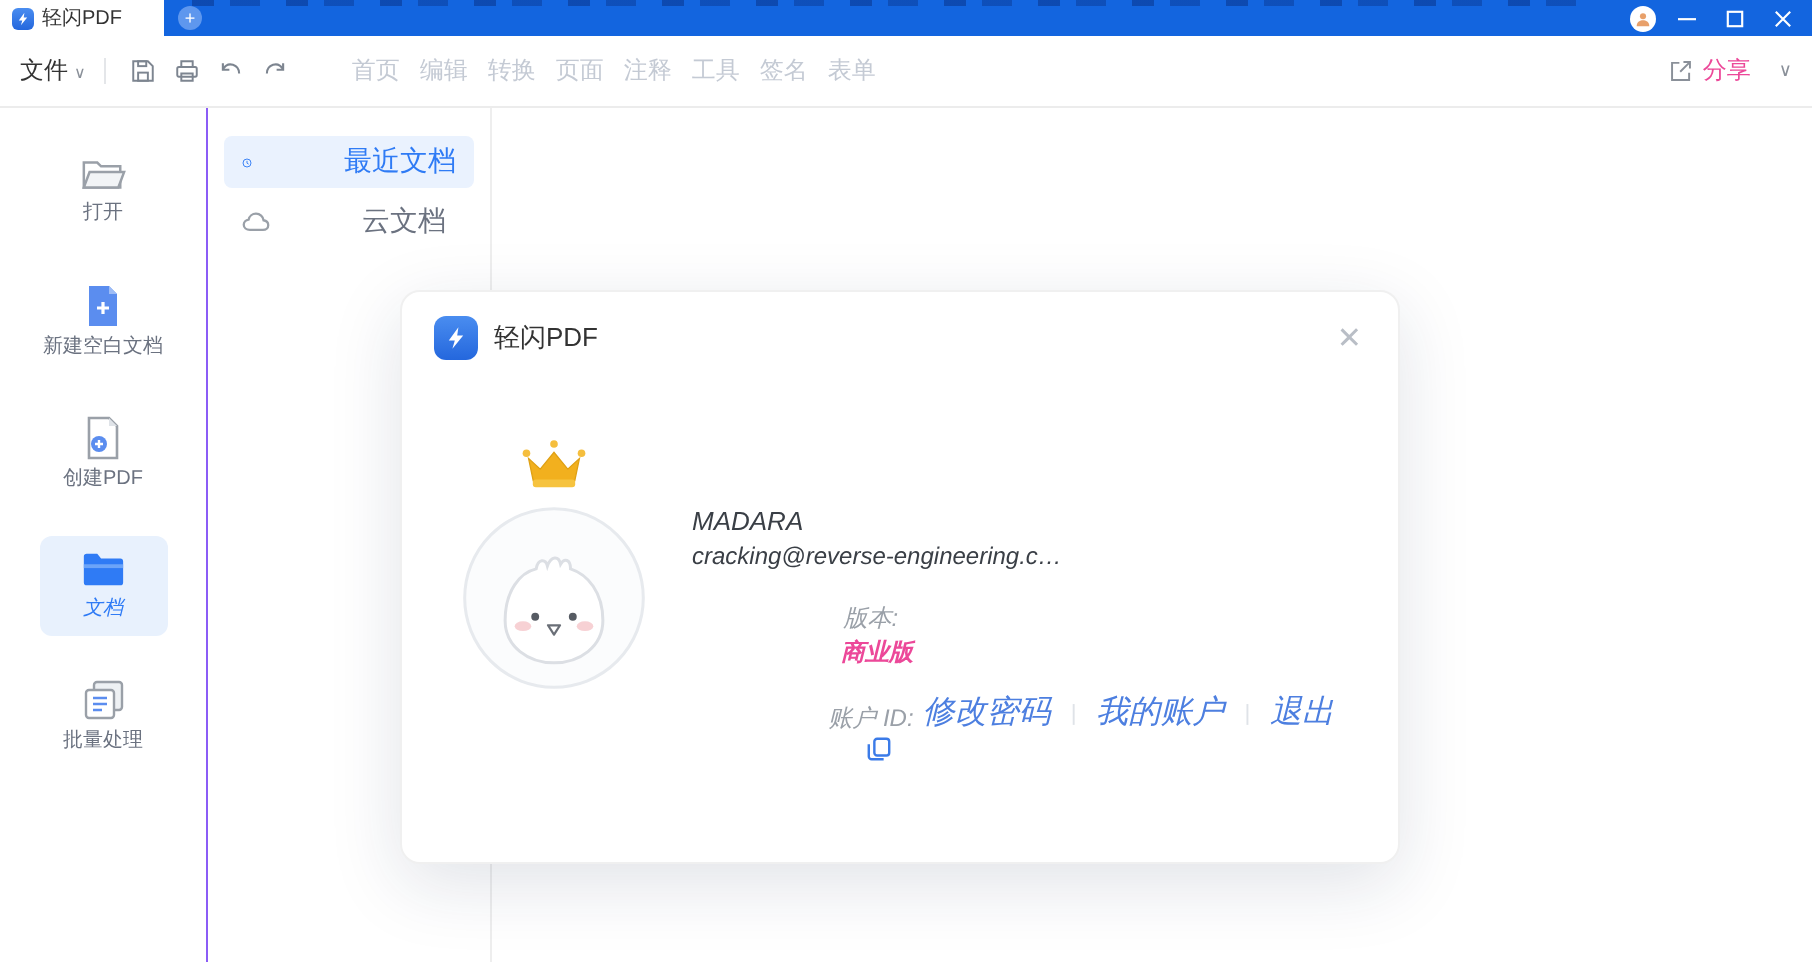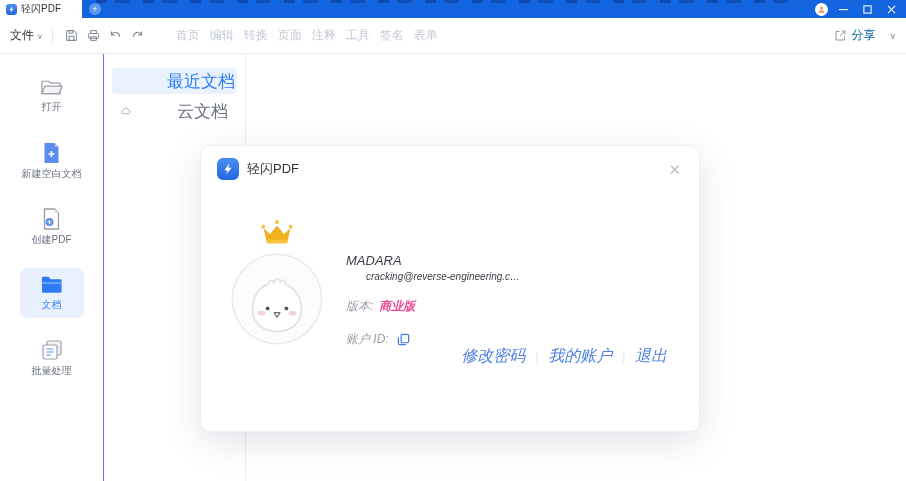--- a/index.html
+++ b/index.html
@@ -25,54 +25,54 @@
 
   
   .toolbar { height:36px; background:#fff; border-bottom:1px solid #ececec; display:flex; align-items:center; padding:0 10px; }
   .file-menu { display:flex; align-items:center; gap:3px; font-size:12px; color:#333; cursor:default; }
   .caret { font-size:8px; color:#8a9099; transform:translateY(1px); }
   .tb-sep { width:1px; height:13px; background:#e4e6e9; margin:0 9px; }
   .tool-icon { width:20px; height:18px; display:flex; align-items:center; justify-content:center; margin-right:2px; color:#7d8590; }
   .menu-group { display:flex; align-items:center; gap:10px; margin-left:26px; }
   .menu-item { font-size:12px; color:#c4cad4; white-space:nowrap; }
   .share-btn { display:flex; align-items:center; gap:4px; margin-right:14px; }
-  .share-btn .lbl { font-size:12px; color:#0369a1; }
+  .share-btn .lbl { font-size:12px; color:#ec4899; }
   .collapse-chevron { color:#8a9099; font-size:9px; }
 
   
   .content { display:flex; height:439px; }
   .sidebar { width:104px; border-right:1px solid #8b5cf6; padding-top:16px; display:flex; flex-direction:column; align-items:center; }
   .side-item { width:64px; display:flex; flex-direction:column; align-items:center; gap:4px; padding:7px 2px; margin-bottom:14px; border-radius:6px; }
   .side-item .lbl { font-size:10px; color:#6b7280; text-align:center; line-height:1.25; }
   .side-item.active { background:#E8F1FD; }
-  .side-item.active .lbl { color:#2F7BF5; }
+  .side-item.active .lbl { color:#2F7BF5;font-style:italic; }
 
   .panel { width:142px; border-right:1px solid #eeeeee; padding:14px 8px 0 8px; }
   .panel-item { height:26px; display:flex; align-items:center; gap:7px; padding:0 9px; border-radius:4px; margin-bottom:4px; }
-  .panel-item .lbl { font-size:17px; color:#6b7280; white-space:nowrap;margin-left:39px; }
+  .panel-item .lbl { font-size:14px; color:#6b7280; white-space:nowrap;margin-left:39px; }
   .panel-item.active { background:#EAF2FE; }
   .panel-item.active .lbl { color:#2F7BF5; }
 
   .main { flex:1; background:#fff; }
 
   
   .dialog { position:absolute; left:200px; top:145px; width:500px; height:287px; background:#fff;
     border:1px solid #f0f0f0; border-radius:10px; box-shadow:0 10px 36px rgba(20,40,80,.13); z-index:20; }
   .dlg-header { display:flex; align-items:center; gap:8px; padding:12px 14px 0 16px; }
   .dlg-logo { width:22px; height:22px; border-radius:6px; background:linear-gradient(180deg,#4a8df0,#2467dd);
     display:flex; align-items:center; justify-content:center; flex:none; }
   .dlg-title { font-size:13px; color:#333; font-weight:500; }
   .dlg-close { margin-left:auto; color:#b9bec6; font-size:15px; line-height:1; padding:2px 4px; }
   .dlg-body { position:relative; height:calc(100% - 34px);font-style:italic; }
   .avatar-wrap { position:absolute; left:29px; top:72px; width:94px; height:94px; }
   .crown { position:absolute; left:50%; top:-33px; transform:translateX(-50%); }
   .info { position:absolute; left:145px; top:73px; }
   .acct-name { font-size:13px; color:#3a3f46; }
-  .acct-email { font-size:10px; color:#3a3f46; margin-top:3px;margin-left:20px; }
-  .acct-row { display:flex; align-items:center; margin-top:16px; font-size:12px; }
+  .acct-email { font-size:12px; color:#3a3f46; margin-top:3px; }
+  .acct-row { display:flex; align-items:center; margin-top:16px; font-size:12px;flex-direction:column; }
   .acct-row .k { color:#9aa0a8; margin-right:6px; }
   .acct-row .v { color:#ec4899; font-weight:600; }
   .copy-btn { display:flex; align-items:center; margin-left:2px; }
   .dlg-links { position:absolute; right:32px; bottom:64px; display:flex; align-items:center; gap:10px; }
   .dlg-links a { font-size:16px; color:#4D7FE0; text-decoration:none; white-space:nowrap; }
   .dlg-links .sep { color:#dfe3e8; font-size:11px; }
 </style>
 </head>
 <body>
 

